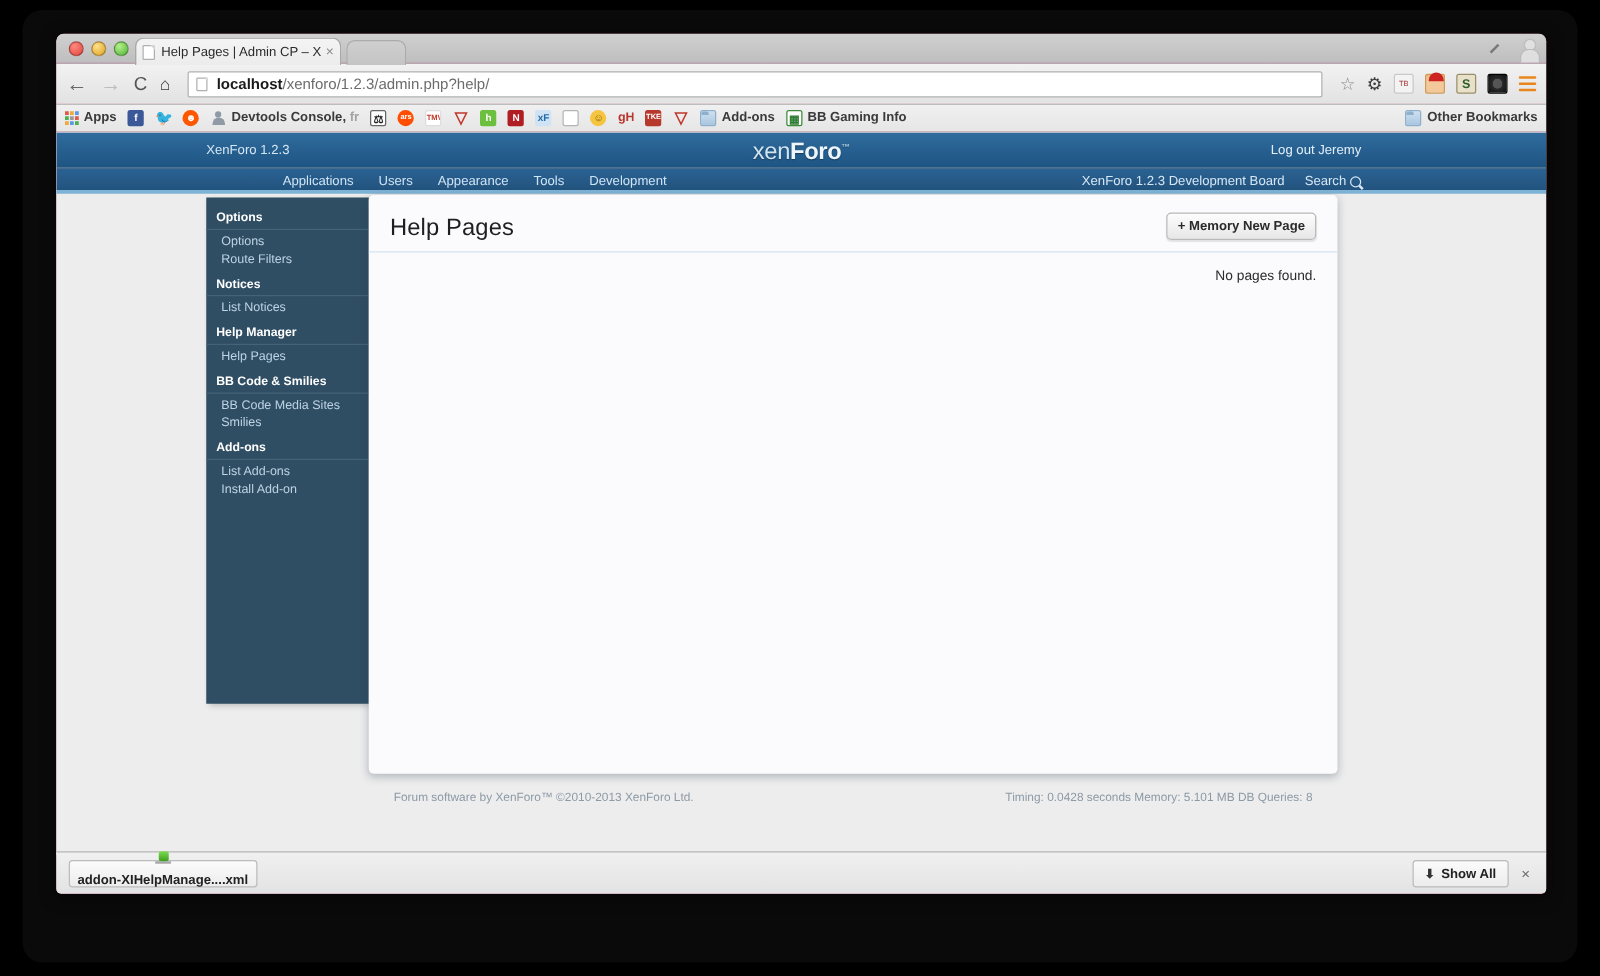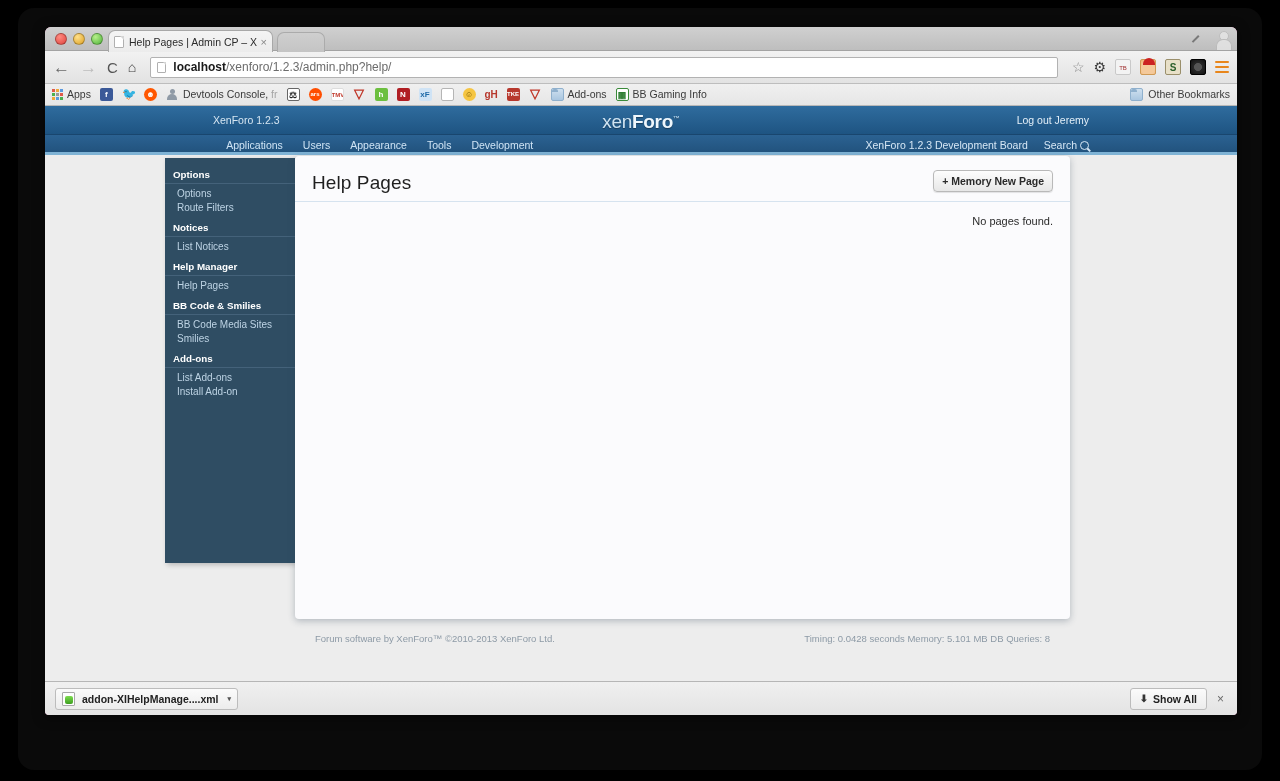--- a/index.html
+++ b/index.html
@@ -162,21 +162,21 @@
   .bookmarks {
     height: 22px;
     background: linear-gradient(#f0f0f0, #e6e6e6);
     border-bottom: 1px solid #b8b8b8;
     display: flex; align-items: center;
     padding: 0 7px; gap: 9px;
     font-size: 10.5px; color: #3a3a3a;
     white-space: nowrap;
   }
   .bm { display: flex; align-items: center; gap: 4px; }
-  .bm .lbl { line-height: 1; }
+  .bm .lbl { line-height: 1; font-weight: bold; }
   .bm .lbl .dim { color: #a5a5a5; }
   .apps-grid { width: 11px; height: 11px; display:grid; grid-template-columns: repeat(3,3px);
                grid-template-rows: repeat(3,3px); gap:1px; }
   .apps-grid i { background:#7d7d7d; display:block; }
   .apps-grid i:nth-child(1){background:#e05a4a;} .apps-grid i:nth-child(2){background:#f0a83a;}
   .apps-grid i:nth-child(3){background:#5a9ae0;} .apps-grid i:nth-child(4){background:#4caf50;}
   .apps-grid i:nth-child(5){background:#9a9a9a;} .apps-grid i:nth-child(6){background:#e05a4a;}
   .apps-grid i:nth-child(7){background:#f0a83a;} .apps-grid i:nth-child(8){background:#5a9ae0;}
   .apps-grid i:nth-child(9){background:#4caf50;}
   .bi { width: 13px; height: 13px; border-radius: 2px; display:inline-block; position:relative;
@@ -208,21 +208,21 @@
   .page { position: relative; height: 578px; background: #ededed; overflow: hidden; }
 
   .xf-header {
     height: 29px;
     background: linear-gradient(#2f6c9e 0%, #1e5482 100%);
     position: relative;
     border-bottom: 1px solid #19466e;
   }
   .xf-version {
     position: absolute; left: 120px; top: 8px;
-    font-size: 10.5px; color: #d6e6f2; margin-left: 48px;
+    font-size: 10.5px; color: #d6e6f2;
   }
   .xf-logo {
     position: absolute; left: 0; right: 0; top: 5px;
     text-align: center;
     font-size: 19px; font-weight: bold; color: #eef6fc;
     letter-spacing: -0.3px;
     text-shadow: 0 1px 1px rgba(0,0,0,.35);
   }
   .xf-logo .thin { font-weight: normal; color: #cfe4f3; }
   .xf-logo sup { font-size: 7px; vertical-align: super; color:#a9cbe4; }
@@ -324,21 +324,21 @@
     background: linear-gradient(#f0f0f0, #e3e3e3);
     border-top: 1px solid #b6b6b6;
     display: flex; align-items: center;
     padding: 0 10px;
   }
   .dl-item {
     display: flex; align-items: center; gap: 7px;
     height: 22px; padding: 0 6px;
     background: linear-gradient(#fbfbfb,#ececec);
     border: 1px solid #bcbcbc; border-radius: 3px;
-    font-size: 10.5px; color: #222; font-weight: bold;
+    font-size: 10.5px; color: #222; font-weight: bold; flex-direction: column;
   }
   .dl-icon {
     width: 13px; height: 14px; background: #fff; border: 1px solid #a8a8a8; border-radius: 1px;
     position: relative;
   }
   .dl-icon::after{
     content:""; position:absolute; left:2px; bottom:1px; width:8px; height:8px;
     background: linear-gradient(#7ddc4f,#3d9e20); border-radius: 2px;
   }
   .dl-caret { font-size: 7px; color: #555; margin-left: 2px; }

